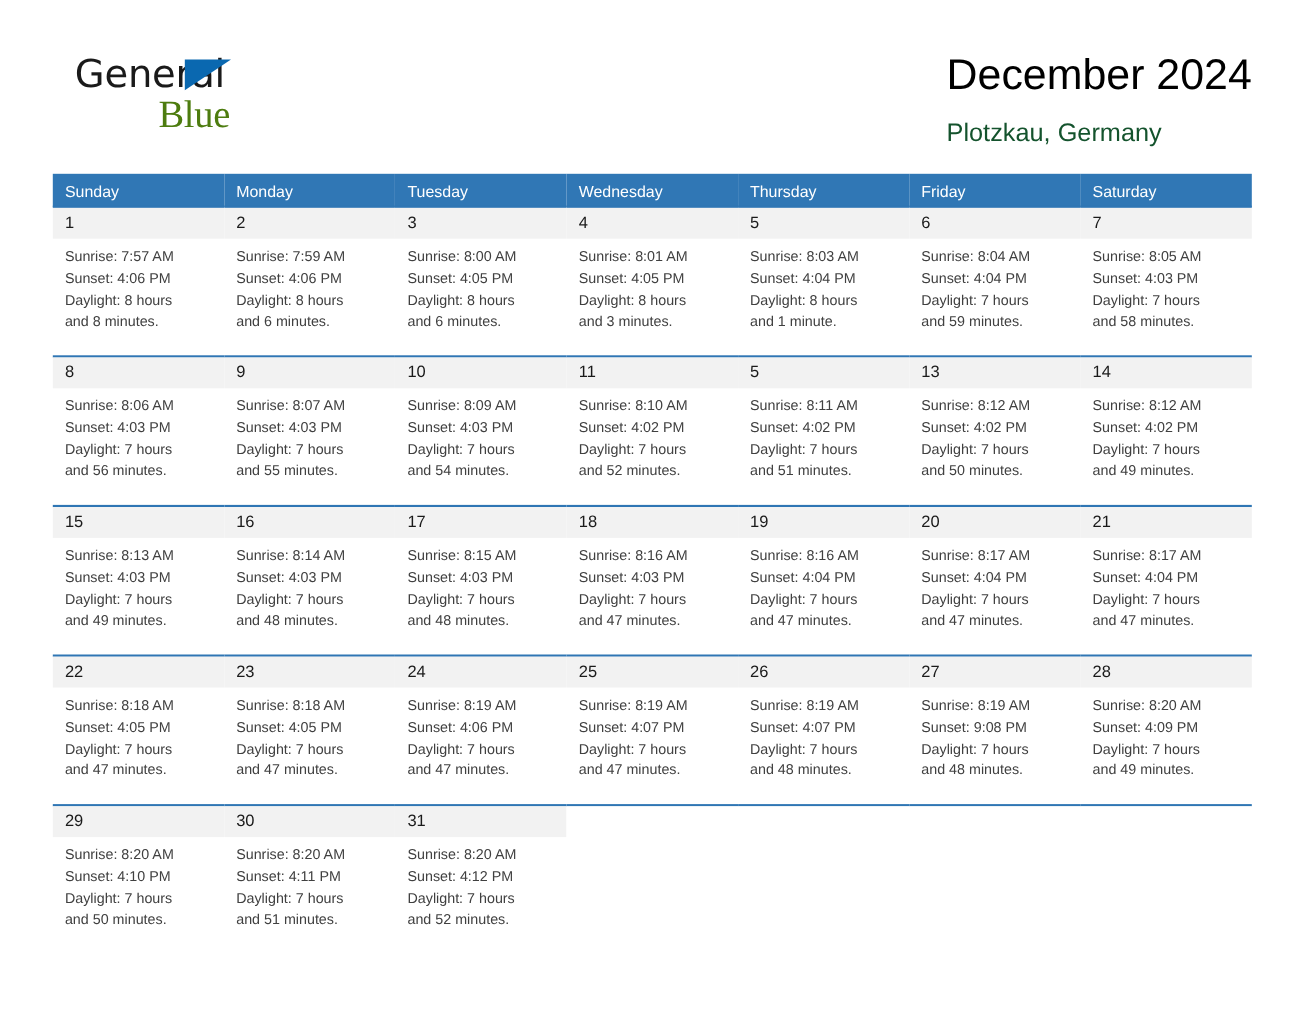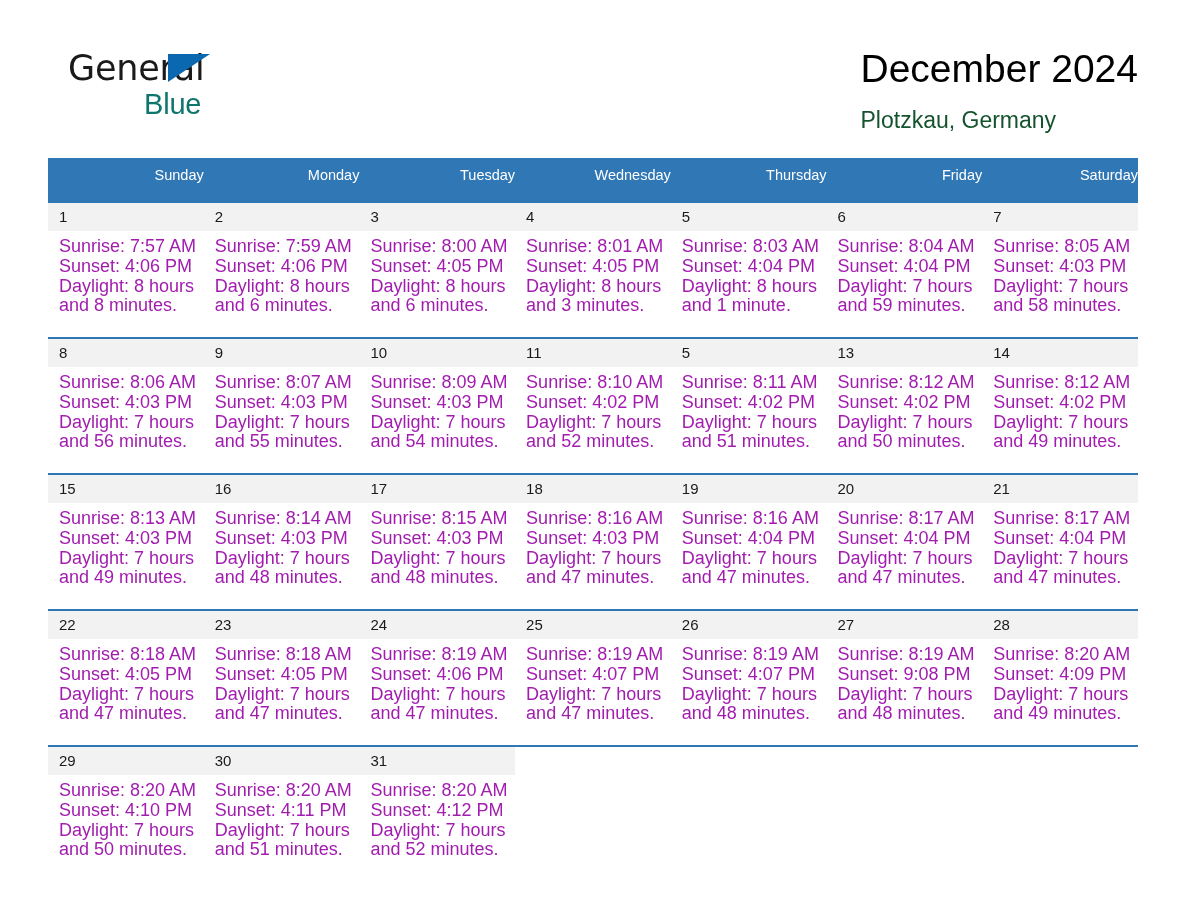--- a/index.html
+++ b/index.html
@@ -53,24 +53,24 @@
     top: 6px;
     width: 0;
     height: 0;
     border-top: 28px solid #0a68b0;
     border-right: 42px solid transparent;
   }
   .brand-blue {
     position: absolute;
     left: 76px;
     top: 36px;
-    font-size: 29px;
+    font-size: 35px;
     letter-spacing: -0.2px;
-    color: #0f766e;
-    font-family: Liberation Sans, sans-serif;
+    color: #4d7c0f;
+    font-family: Liberation Serif, serif;
     font-weight: 400;
     line-height: 40px;
   }
   .title-block {
     position: absolute;
     right: 0px;
     top: 0px;
   }
   .month-title {
     font-size: 39px;
@@ -100,22 +100,22 @@
     border-collapse: collapse;
     table-layout: fixed;
   }
   table.cal col { width: 155.7px; }
 
   thead th {
     background: #3077b5;
     color: #ffffff;
     font-size: 14.5px;
     font-weight: 400;
-    text-align: right;
-    padding: 8px 0 18px 11px;
+    text-align: left;
+    padding: 8px 0 4px 11px;
     height: 17px;
     vertical-align: middle;
   }
 
   .weekrow > td {
     vertical-align: top;
     padding: 0;
     border-top: 2px solid #2f76b4;
   }
   .spacer-row > td {
@@ -134,23 +134,23 @@
   .daynum {
     font-size: 15px;
     color: #1a1a1a;
     padding: 5px 0 5px 11px;
     line-height: 18px;
     height: 18px;
   }
   .cell.empty .daynum { background: #ffffff; color: transparent; }
   .lines {
     padding: 6px 0 0 11px;
-    font-size: 18px;
+    font-size: 13px;
     line-height: 19.8px;
-    color: #a21caf;
+    color: #404040;
   }
   .lines div { white-space: nowrap; }
 </style>
 </head>
 <body>
 
 <div class="page">
 
   <div class="header">
 

